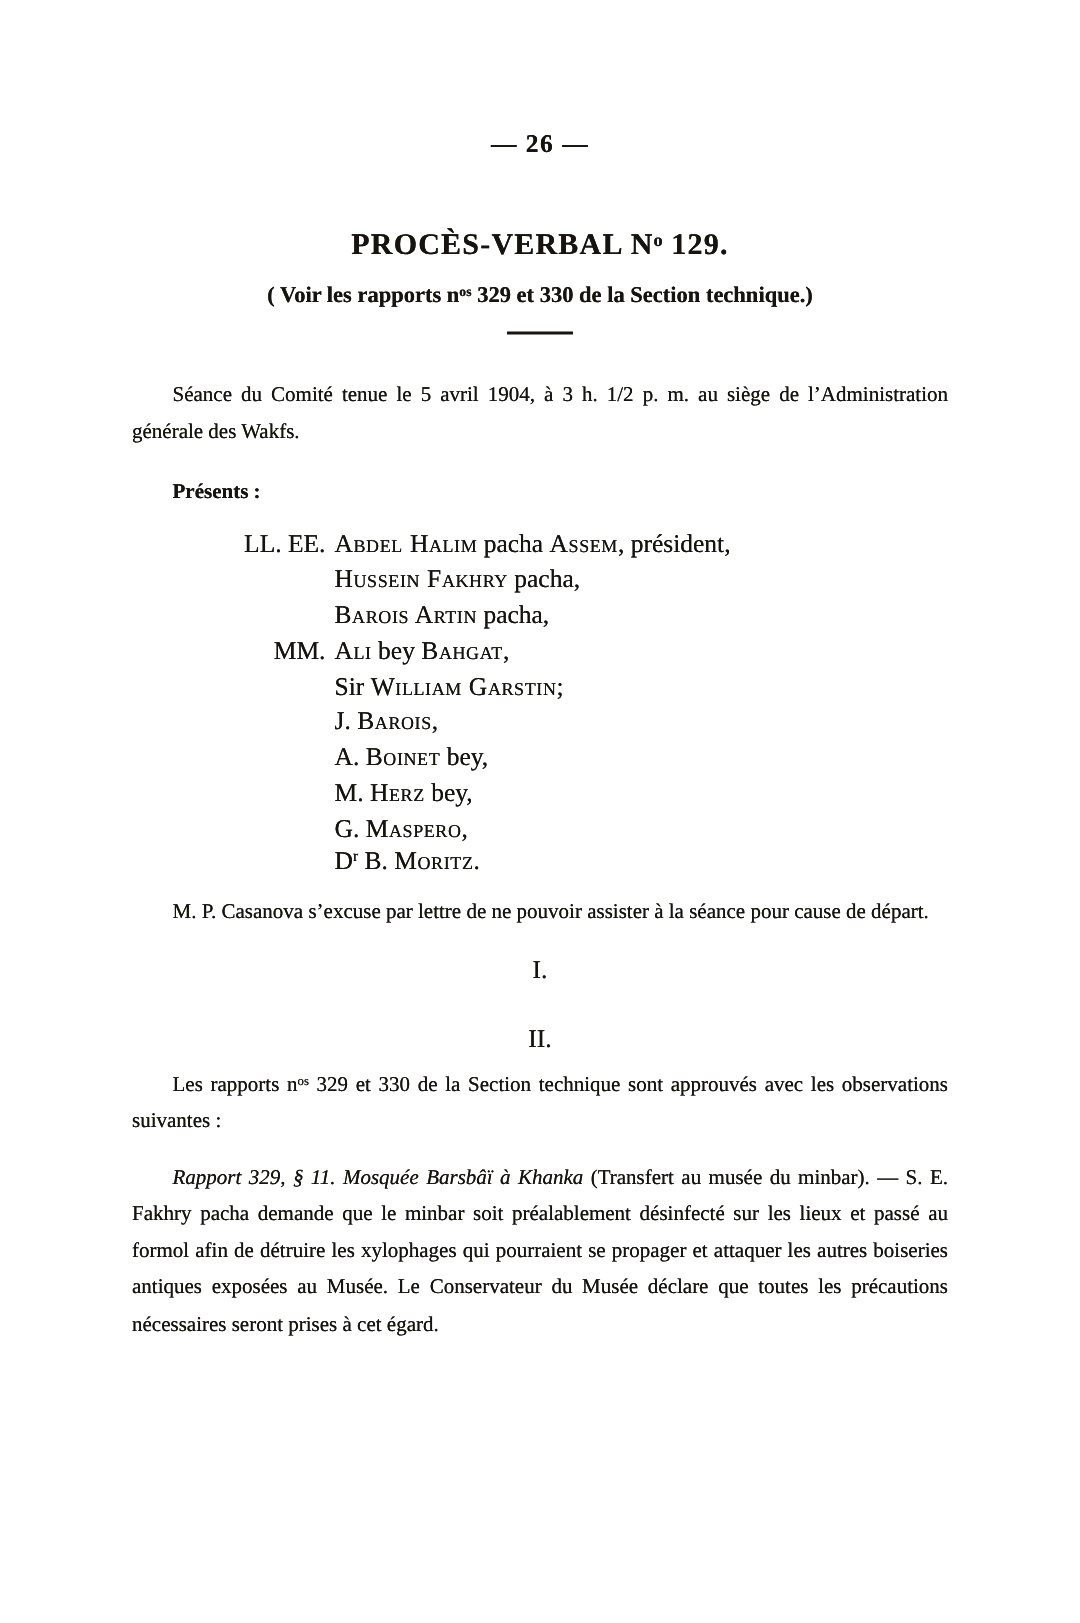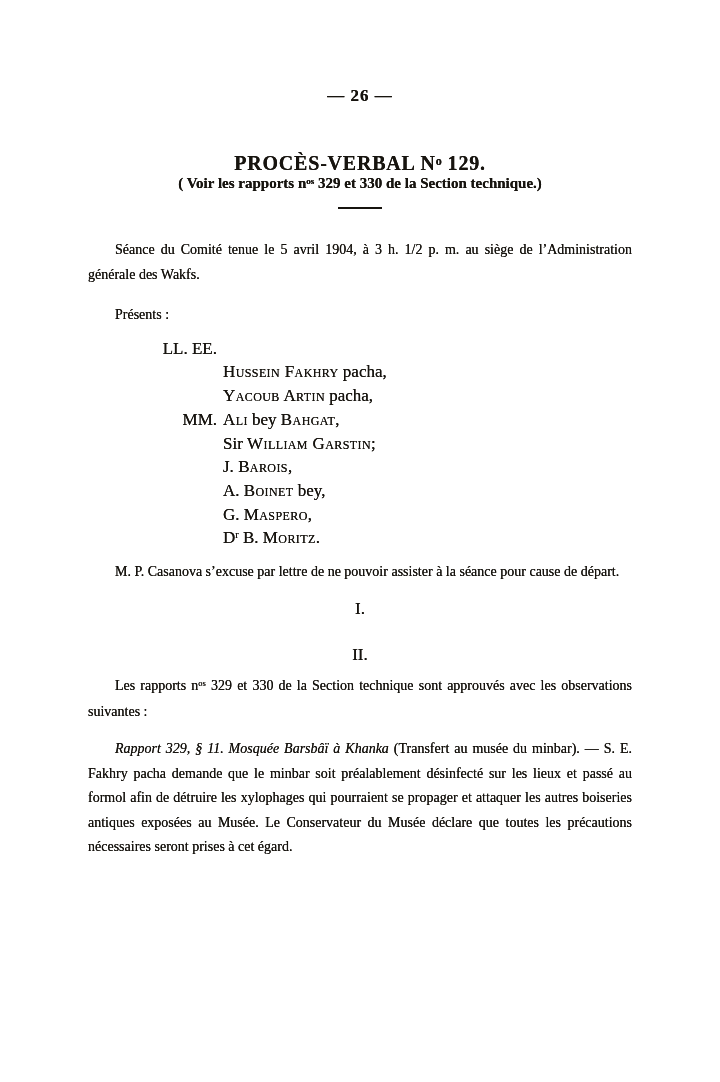--- a/index.html
+++ b/index.html
@@ -32,43 +32,44 @@
   }
   .title {
     margin: 46px 0 0 0;
     text-align: center;
     font-size: 20px;
     font-weight: bold;
     letter-spacing: 0.8px;
     font-family: Liberation Serif, serif;
   }
   .subtitle {
+    margin-top: 14px;
     text-align: center;
     font-size: 15px;
     font-weight: bold;
   }
   .divider {
     margin: 15px auto 0 auto;
     width: 44px;
     height: 0;
     border-top: 2.5px solid #17140f;
   }
   .para {
     margin: 0;
     font-size: 14px;
     line-height: 24.5px;
     text-align: justify;
     text-indent: 27px;
   }
   .seance    { margin-top: 29px; }
-  .presents  { margin-top: 16px; text-align: left; }
+  .presents  { margin-top: 16px; text-align: left; font-weight: bold; }
   .attendees { margin-top: 9px; font-size: 17px; }
   .att-row {
     display: flex;
-    align-items: center;
+    align-items: flex-end;
     height: 23.8px;
     line-height: 23.8px;
   }
   .att-prefix {
     flex: 0 0 129px;
     text-align: right;
     white-space: pre;
   }
   .att-name {
     padding-left: 6px;
@@ -107,44 +108,49 @@
 
   <div class="divider"></div>
 
   <p class="para seance"><span>Séance du Comité tenue le 5 avril 1904, à 3 h. 1/2 p. m. au siège de l’Administration générale des Wakfs.</span></p>
 
   <p class="para presents">Présents :</p>
 
   <div class="attendees">
       <div class="att-row">
         <span class="att-prefix">LL. EE.</span>
+        <span class="att-name"><span class="run-sc">Abdel Halim</span><span> pacha </span><span class="run-sc">Assem</span><span>, président,</span></span>
       </div>
       <div class="att-row">
         <span class="att-prefix"></span>
         <span class="att-name"><span class="run-sc">Hussein Fakhry</span><span> pacha,</span></span>
       </div>
       <div class="att-row">
         <span class="att-prefix"></span>
-        <span class="att-name"><span class="run-sc">Yacoub Artin</span><span> pacha,</span></span>
+        <span class="att-name"><span class="run-sc">Barois Artin</span><span> pacha,</span></span>
       </div>
       <div class="att-row">
         <span class="att-prefix">MM.</span>
         <span class="att-name"><span class="run-sc">Ali</span><span> bey </span><span class="run-sc">Bahgat</span><span>,</span></span>
       </div>
       <div class="att-row">
         <span class="att-prefix"></span>
         <span class="att-name"><span>Sir </span><span class="run-sc">William Garstin</span><span>;</span></span>
       </div>
       <div class="att-row">
         <span class="att-prefix"></span>
         <span class="att-name"><span>J. </span><span class="run-sc">Barois</span><span>,</span></span>
       </div>
       <div class="att-row">
         <span class="att-prefix"></span>
         <span class="att-name"><span>A. </span><span class="run-sc">Boinet</span><span> bey,</span></span>
+      </div>
+      <div class="att-row">
+        <span class="att-prefix"></span>
+        <span class="att-name"><span>M. </span><span class="run-sc">Herz</span><span> bey,</span></span>
       </div>
       <div class="att-row">
         <span class="att-prefix"></span>
         <span class="att-name"><span>G. </span><span class="run-sc">Maspero</span><span>,</span></span>
       </div>
       <div class="att-row">
         <span class="att-prefix"></span>
         <span class="att-name"><span>D</span><span class="run-sup">r</span><span> B. </span><span class="run-sc">Moritz</span><span>.</span></span>
       </div>
     </div>

